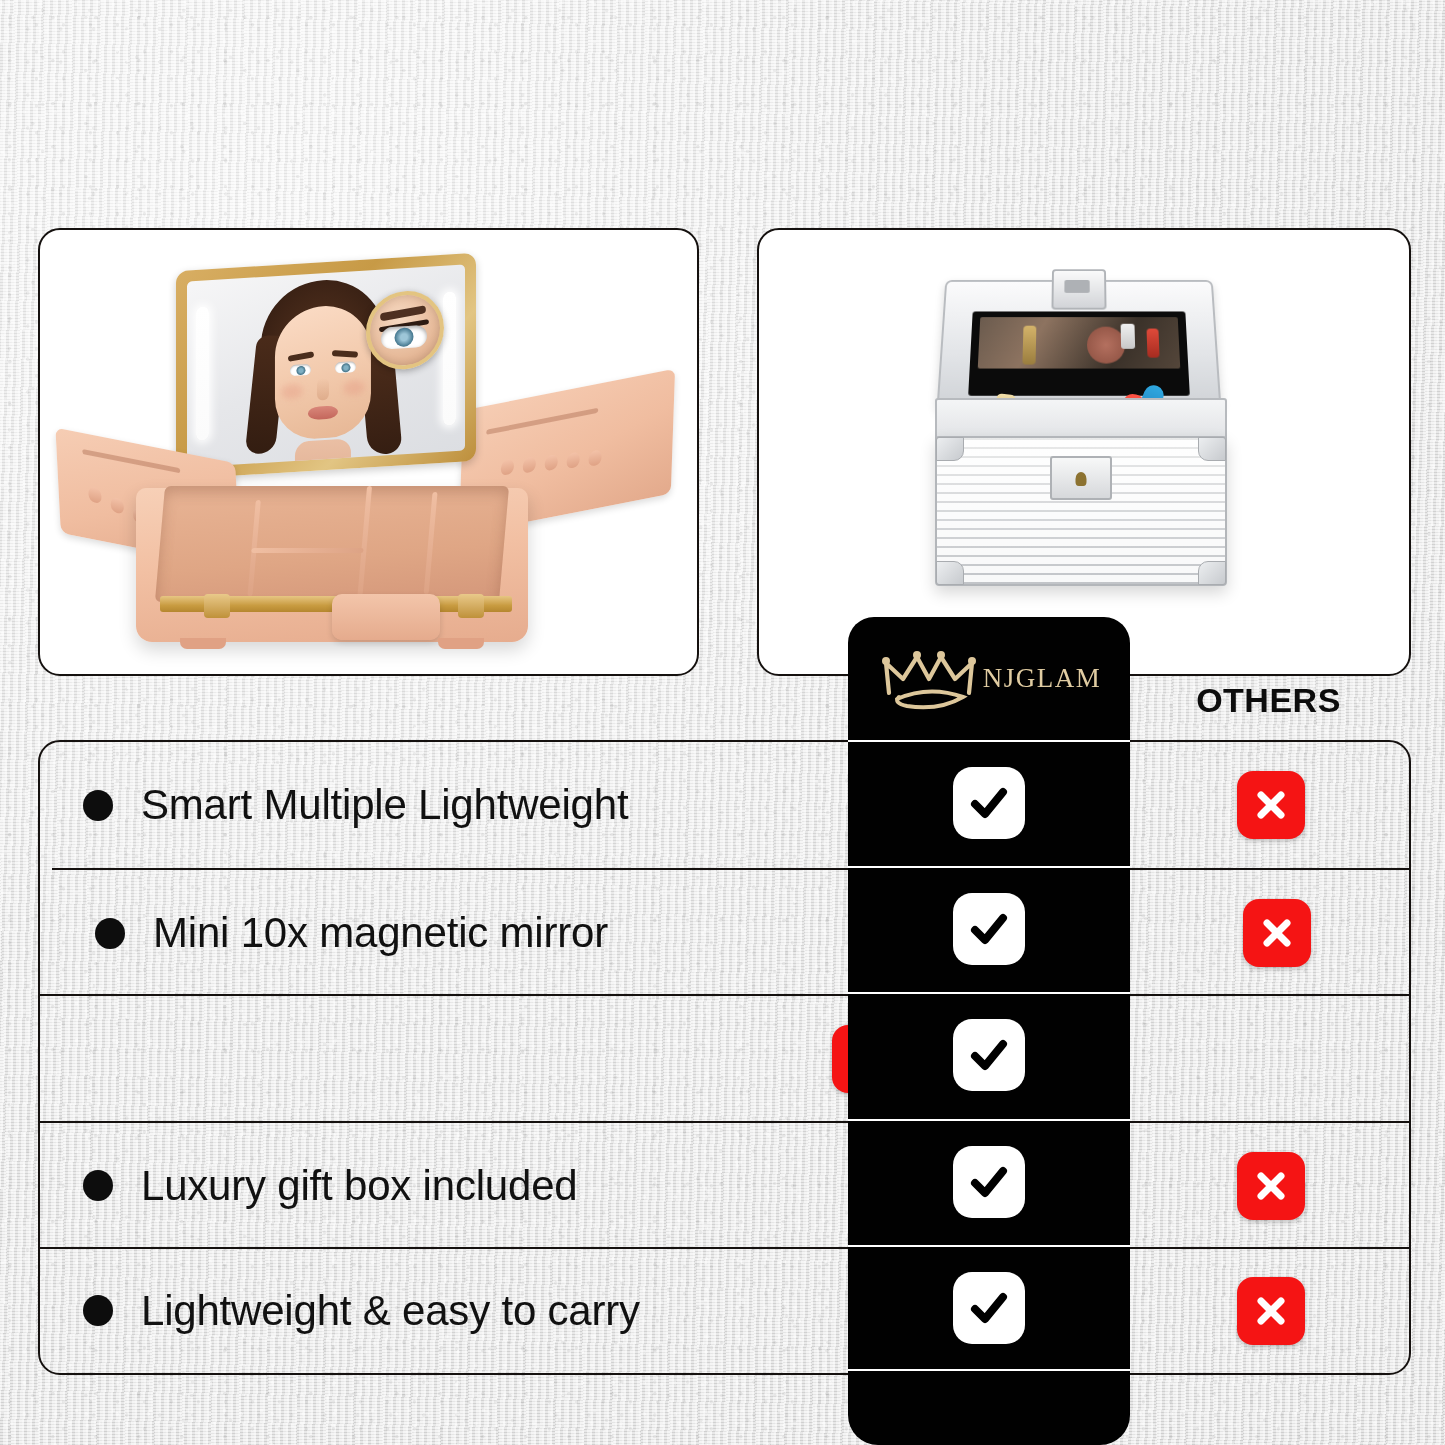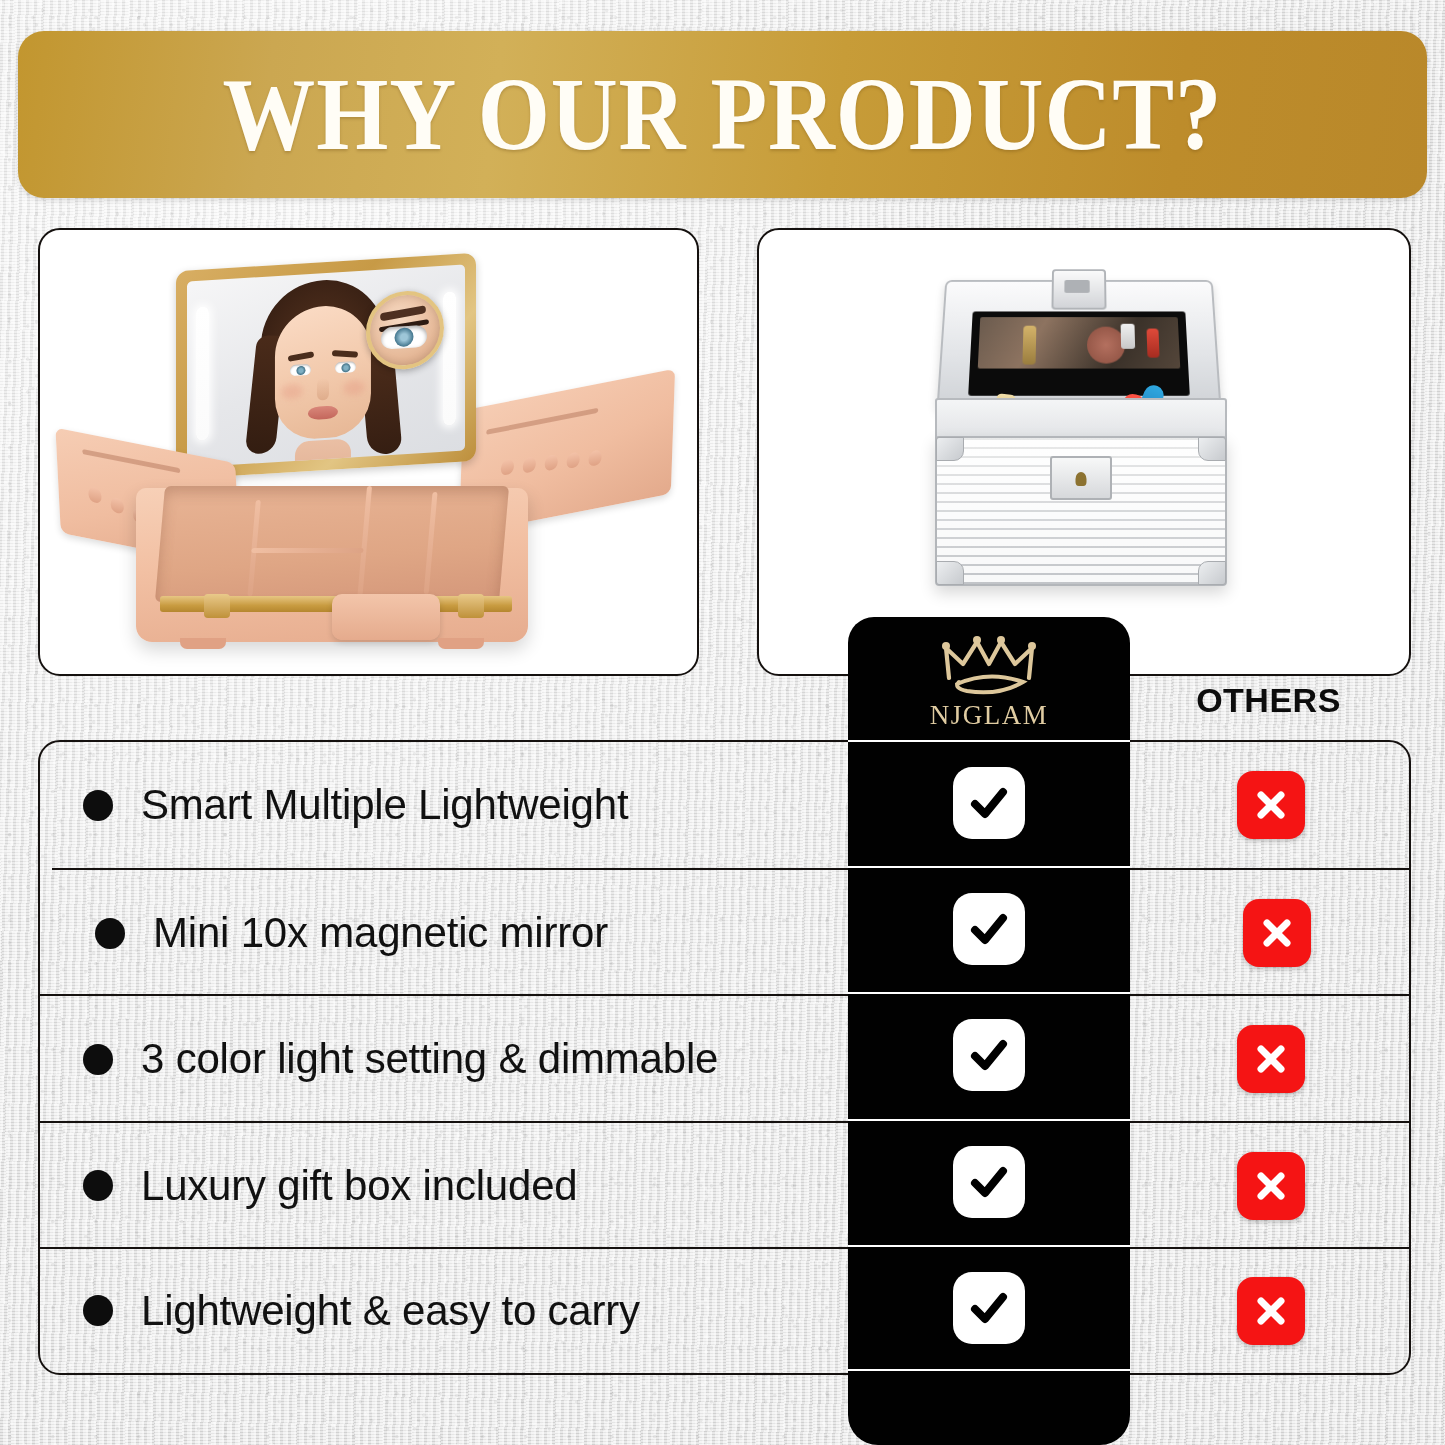--- a/index.html
+++ b/index.html
@@ -251,21 +251,21 @@
   }
 
   
   .brand-col{
     position:absolute;left:848px;top:617px;width:282px;height:828px;
     background:#010101;border-radius:26px 26px 30px 30px;
     z-index:5;
   }
   .brand-head{
     position:absolute;left:0;right:0;top:0;height:123px;
-    display:flex;flex-direction:column;align-items:center;justify-content:center;gap:2px;
+    display:flex;flex-direction:row;align-items:center;justify-content:center;gap:2px;
   }
   .crown{margin-top:6px;}
   .brand-name{
     font-family:"Liberation Serif", serif;
     font-size:27px;letter-spacing:1.5px;color:#e0cca2;line-height:1;
   }
   .col-sep{position:absolute;left:0;right:0;height:2px;background:#fff;z-index:6;}
   .marks{position:absolute;left:0;right:0;top:123px;bottom:0;z-index:7;}
   .mark-slot{position:absolute;left:0;right:0;height:126.2px;display:flex;align-items:center;justify-content:center;}
 
@@ -275,23 +275,20 @@
     font-size:34px;font-weight:700;color:#0c0c0c;letter-spacing:.5px;
     z-index:4;
   }
 </style>
 </head>
 <body>
 
 <div class="page">
   <div class="noise"></div>
 
-  <div class="banner">
-    <div class="banner-title">WHY OUR PRODUCT?</div>
-  </div>
 
   <div class="photo-card" id="photo-left">
     <div class="stage">
 
       <div class="flap flap-right">
         <div class="slot" style="left:24px;top:24px;width:112px;"></div>
         <div class="brushloop" style="left:40px;top:58px;"></div>
         <div class="brushloop" style="left:62px;top:60px;"></div>
         <div class="brushloop" style="left:84px;top:62px;"></div>
         <div class="brushloop" style="left:106px;top:64px;"></div>
@@ -429,24 +426,20 @@
       <div class="cell-cross">
         <div class="cross-box">
           <svg width="40" height="40" viewBox="0 0 40 40" aria-hidden="true">
             <path d="M10 10 L30 30 M30 10 L10 30" stroke="#ffffff" stroke-width="7" stroke-linecap="round"></path>
           </svg>
         </div>
       </div>
     </div>
 
     <div class="row" style="top:252.4px;">
-      <div class="row-label">
-        <span class="bullet"></span>
-        <span class="feature-text">3 color light setting &amp; dimmable</span>
-      </div>
       <div class="cell-check"></div>
       <div class="cell-cross">
         <div class="cross-box">
           <svg width="40" height="40" viewBox="0 0 40 40" aria-hidden="true">
             <path d="M10 10 L30 30 M30 10 L10 30" stroke="#ffffff" stroke-width="7" stroke-linecap="round"></path>
           </svg>
         </div>
       </div>
     </div>
 

